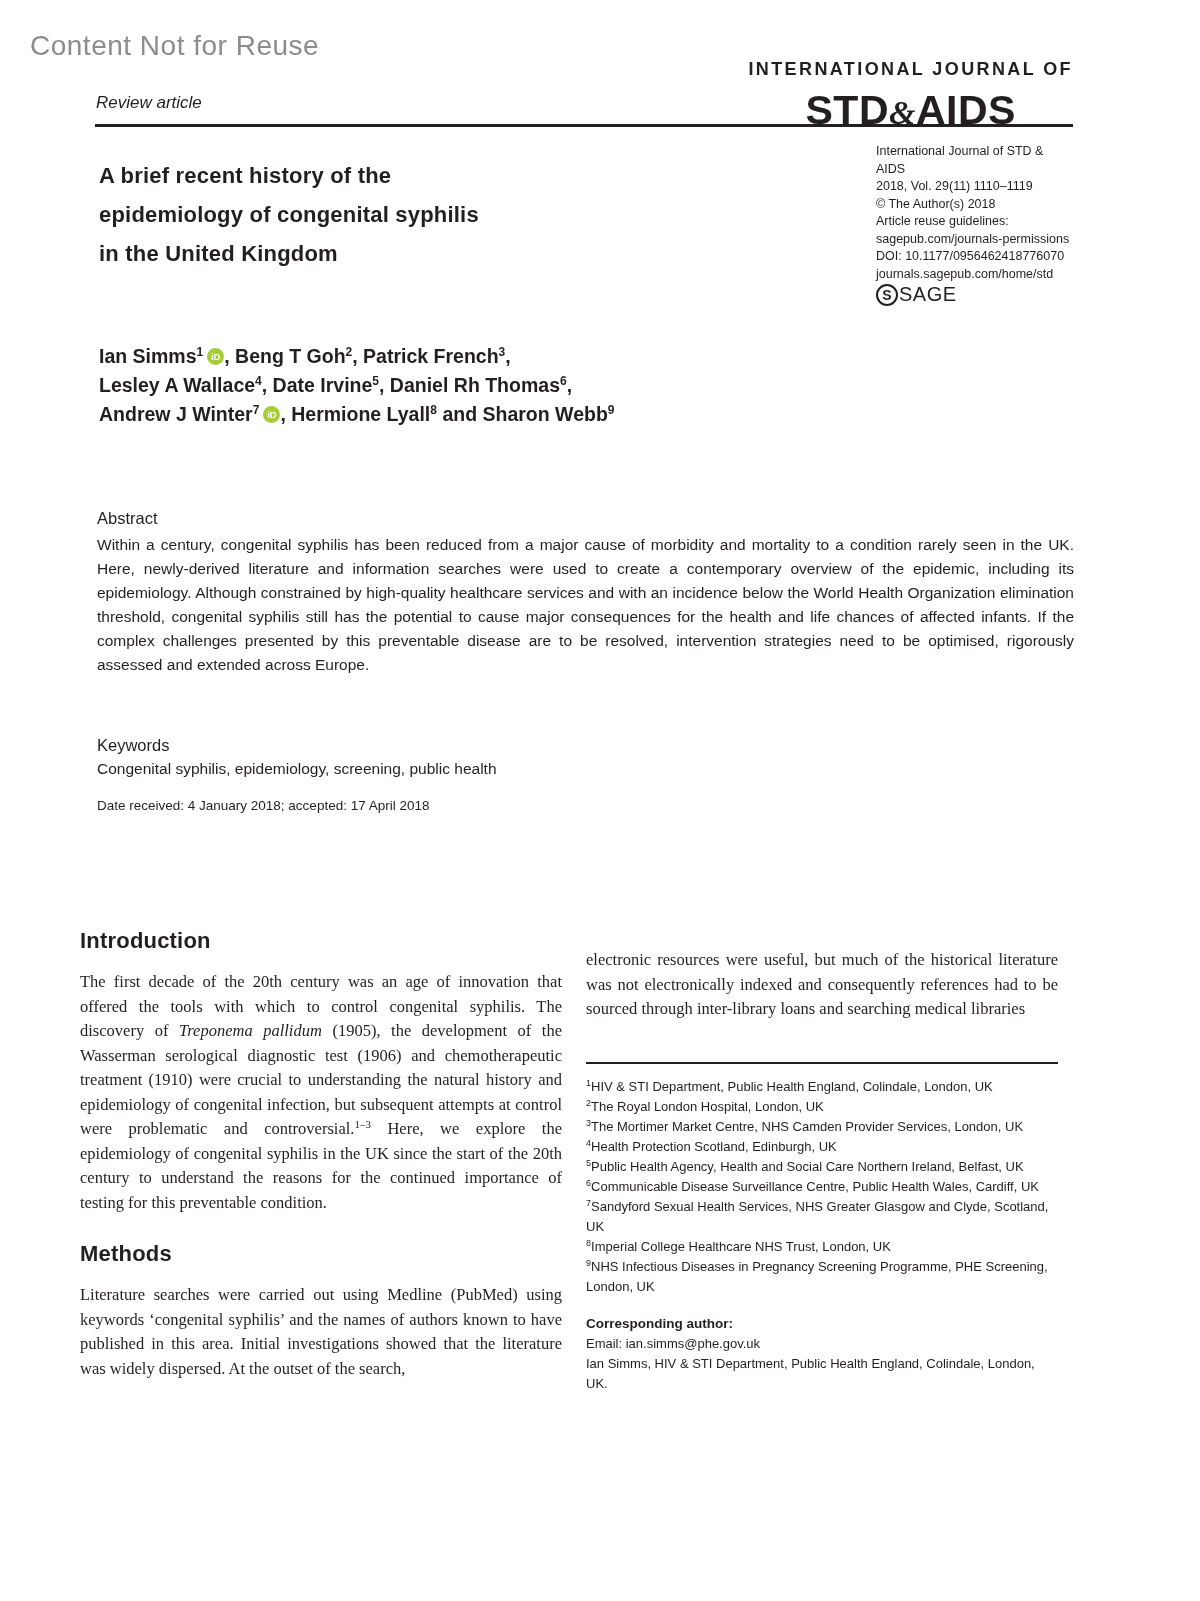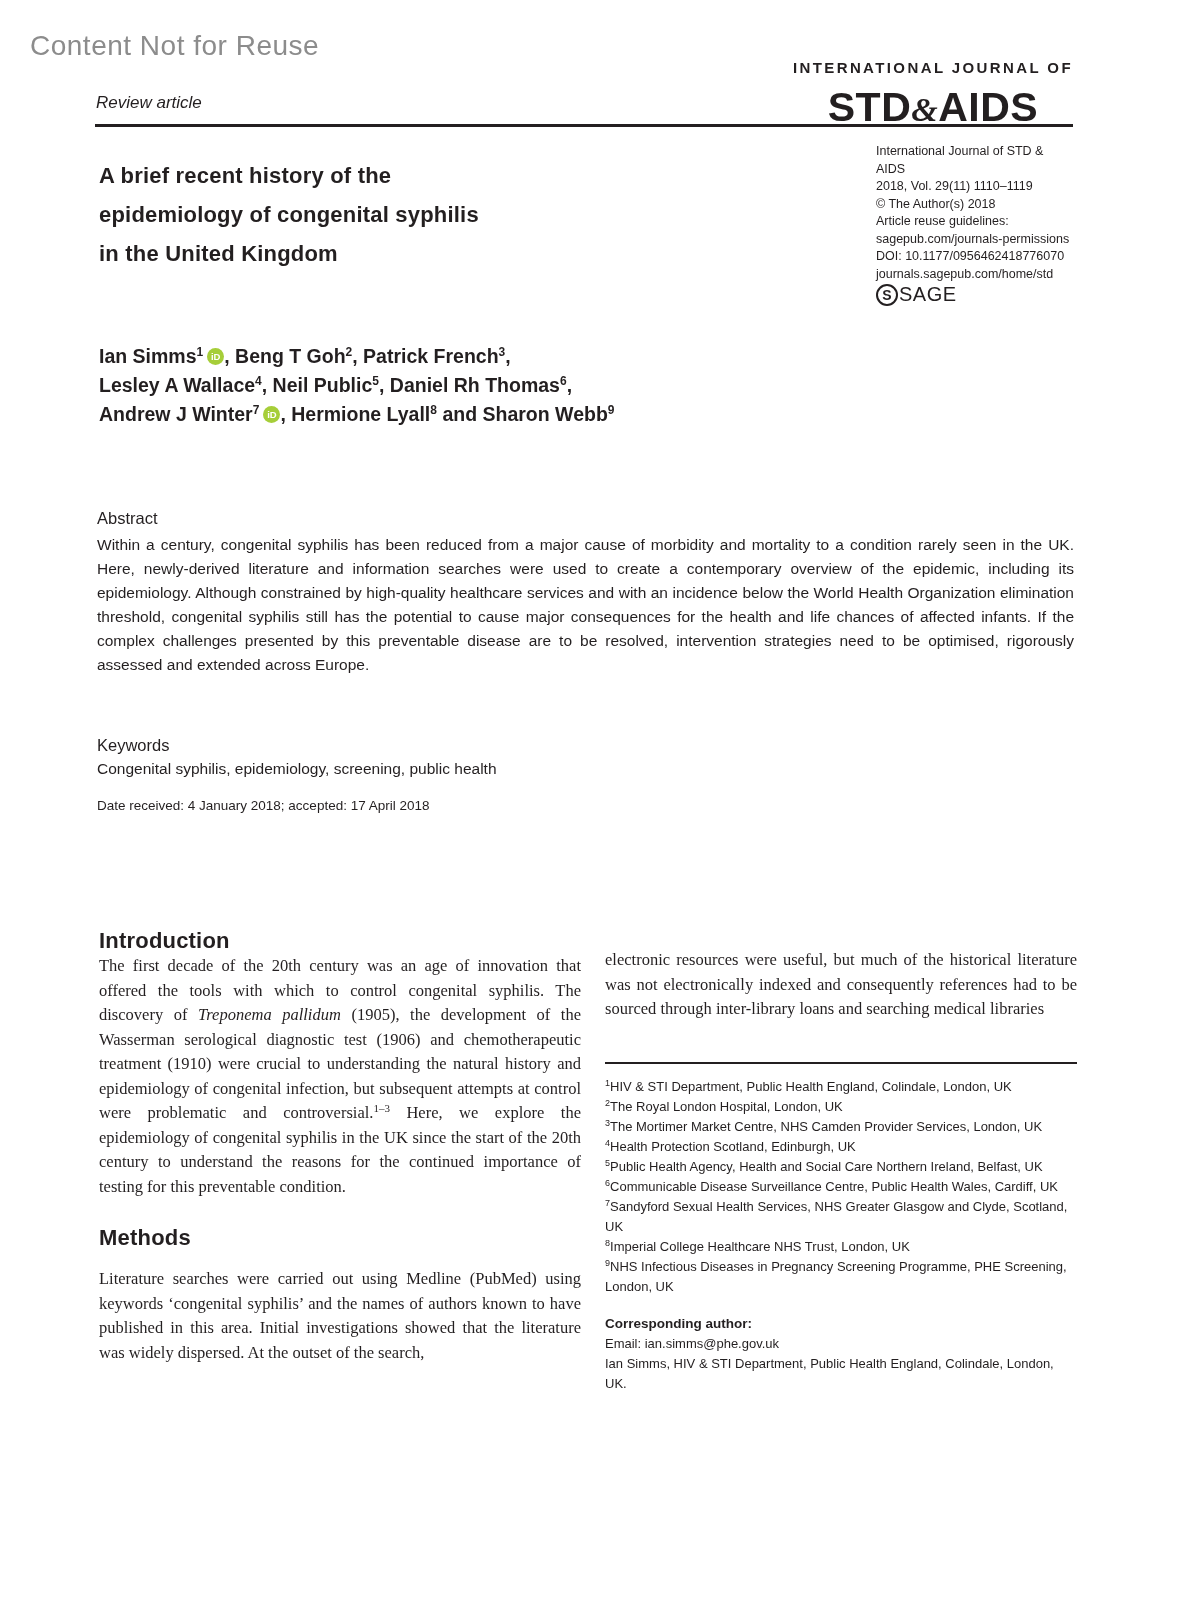--- a/index.html
+++ b/index.html
@@ -19,21 +19,21 @@
   }
   .review-article {
     position:absolute; left:96px; top:93px;
     font-style:italic; font-size:17px;
   }
   .header-rule {
     position:absolute; left:95px; top:124px;
     width:978px; height:3px; background:#231f20;
   }
   .masthead { position:absolute; right:127px; top:60px; text-align:center; line-height:1; }
-  .masthead-top { font-size:15px; font-weight:bold; letter-spacing:2.4px; }
+  .masthead-top { font-size:18px; font-weight:bold; letter-spacing:2.4px; }
   .masthead-main { font-size:41px; font-weight:bold; margin-top:12px; letter-spacing:0.5px; }
   .masthead-main .amp { font-family:"Liberation Serif", serif; font-style:italic; font-size:34px; }
   .title {
     position:absolute; left:99px; top:156px;
     font-size:22px; font-weight:bold; line-height:39px; letter-spacing:0.2px;
   }
   .citation {
     position:absolute; left:876px; top:143px; width:210px;
     font-size:12.5px; line-height:17.5px;
   }
@@ -54,32 +54,32 @@
     background:#A6CE39; color:#ffffff; font-size:9.5px; font-weight:bold;
     text-align:center; line-height:17px; vertical-align:3px; margin-left:4px;
   }
   .abstract { position:absolute; left:97px; top:509px; width:977px; }
   .block-heading { font-size:16.5px; font-weight:normal; }
   .abstract p { margin-top:5px; font-size:15.5px; line-height:24px; text-align:justify; }
   .keywords { position:absolute; left:97px; top:736px; width:977px; }
   .keywords p { margin-top:5px; font-size:15.5px; }
   .dateline { position:absolute; left:97px; top:798px; font-size:13.5px; }
   .columns {
-    position:absolute; left:99px; top:928px; width:978px;
+    position:absolute; left:80px; top:928px; width:978px;
     display:flex; gap:24px;
   }
   .col-left { width:482px; }
   .col-right { width:472px; }
   .section-heading { font-size:22px; font-weight:bold; letter-spacing:0.2px; }
   .serif {
     font-family:"Liberation Serif", serif;
     font-size:16.5px; line-height:24.5px; text-align:justify;
   }
   .serif sup { font-size:11px; line-height:0; vertical-align:super; }
-  .col-left .section-heading + .serif { margin-top:0; }
+  .col-left .section-heading + .serif { margin-top:16px; }
   .methods-heading { margin-top:26px; }
   .col-right .serif { margin-top:20px; }
   .footnote-rule { height:2.5px; background:#231f20; margin-top:40px; }
   .footnotes { margin-top:13px; font-size:13px; line-height:20px; }
   .footnotes sup { font-size:9px; line-height:0; vertical-align:super; }
   .corresponding { margin-top:17px; font-size:13px; line-height:20px; }
   .corresponding-heading { font-size:13.5px; font-weight:bold; }
 </style>
 </head>
 <body>
@@ -119,21 +119,21 @@
   <div class="sage">
     <span class="sage-disc">S</span>
     <span class="sage-word">SAGE</span>
   </div>
 
   <div class="authors">
     <div>
       <span>Ian Simms</span><sup>1</sup><span class="orcid">iD</span><span>, </span><span>Beng T Goh</span><sup>2</sup><span>, </span><span>Patrick French</span><sup>3</sup><span>,</span>
     </div>
     <div>
-      <span>Lesley A Wallace</span><sup>4</sup><span>, </span><span>Neil Public</span><sup>5</sup><span>, </span><span>Daniel Rh Thomas</span><sup>6</sup><span>,</span>
+      <span>Lesley A Wallace</span><sup>4</sup><span>, </span><span>Date Irvine</span><sup>5</sup><span>, </span><span>Daniel Rh Thomas</span><sup>6</sup><span>,</span>
     </div>
     <div>
       <span>Andrew J Winter</span><sup>7</sup><span class="orcid">iD</span><span>, </span><span>Hermione Lyall</span><sup>8</sup><span> and </span><span>Sharon Webb</span><sup>9</sup>
     </div>
   </div>
 
   <div class="abstract">
     <div class="block-heading">Abstract</div>
     <p>Within a century, congenital syphilis has been reduced from a major cause of morbidity and mortality to a condition rarely seen in the UK. Here, newly-derived literature and information searches were used to create a contemporary overview of the epidemic, including its epidemiology. Although constrained by high-quality healthcare services and with an incidence below the World Health Organization elimination threshold, congenital syphilis still has the potential to cause major consequences for the health and life chances of affected infants. If the complex challenges presented by this preventable disease are to be resolved, intervention strategies need to be optimised, rigorously assessed and extended across Europe.</p>
   </div>

